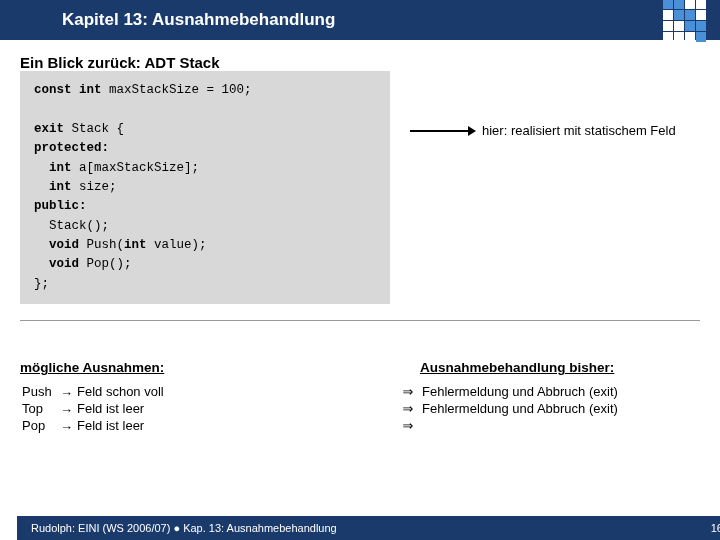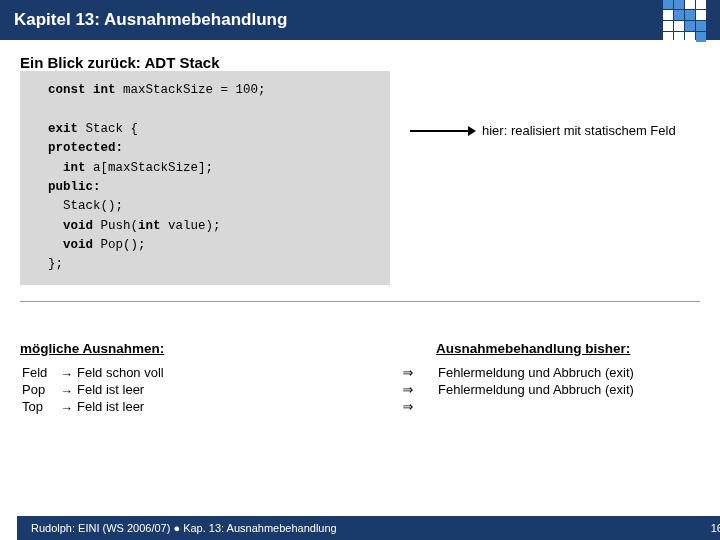--- a/index.html
+++ b/index.html
@@ -18,20 +18,21 @@
       color: white;
       padding: 8px 14px;
       display: flex;
       align-items: center;
       justify-content: space-between;
       height: 40px;
     }
     #header-title {
       font-size: 17px;
       font-weight: bold;
+      margin-left: 48px;
     }
     .logo-grid {
       display: grid;
       grid-template-columns: repeat(4, 10px);
       grid-template-rows: repeat(4, 10px);
       gap: 1px;
     }
     .logo-cell {
       width: 10px;
       height: 10px;
@@ -49,21 +50,21 @@
     }
 
     
     #code-area {
       display: flex;
       align-items: flex-start;
       margin-bottom: 16px;
     }
     #code-box {
       background: #d8d8d8;
-      padding: 10px 28px;
+      padding: 10px 14px;
       font-family: 'Courier New', monospace;
       font-size: 12.5px;
       line-height: 1.55;
       width: 370px;
       color: #000;
     }
     #annotations {
       margin-left: 20px;
       display: flex;
       flex-direction: column;
@@ -104,21 +105,21 @@
     
     .divider {
       border: none;
       border-top: 1px solid #999;
       margin: 4px 0 10px 0;
     }
 
     
     #moegliche-section {
       display: flex;
-      gap: 16px;
+      gap: 0;
       margin-top: 39px;
     }
     #moegliche-left {
       width: 400px;
     }
     #moegliche-right {
       flex: 1;
     }
     .section-heading {
       font-size: 13.5px;
@@ -201,20 +202,21 @@
 <div id="main">
   <div id="subtitle">Ein Blick zurück: ADT Stack</div>
 
   <div id="code-area">
     <div id="code-box">
       <div><span style="font-weight:bold;">const</span> <span style="font-weight:bold;">int</span> maxStackSize = 100;</div>
       <div>&nbsp;</div>
       <div><span style="font-weight:bold;">exit</span> Stack {</div>
       <div><span style="font-weight:bold;">protected:</span></div>
       <div>&nbsp;&nbsp;<span style="font-weight:bold;">int</span> a[maxStackSize];</div>
+      <div>&nbsp;&nbsp;<span style="font-weight:bold;">int</span> size;</div>
       <div><span style="font-weight:bold;">public:</span></div>
       <div>&nbsp;&nbsp;Stack();</div>
       <div>&nbsp;&nbsp;<span style="font-weight:bold;">void</span> Push(<span style="font-weight:bold;">int</span> value);</div>
       <div>&nbsp;&nbsp;<span style="font-weight:bold;">void</span> Pop();</div>
       <div>};</div>
     </div>
 
     <div id="annotations">
       <div class="annotation-item">
         <span class="arrow-line"></span>
@@ -224,33 +226,33 @@
   </div>
 
   <hr class="divider">
 
   <div id="moegliche-section">
     <div id="moegliche-left">
       <div class="section-heading">mögliche Ausnahmen:</div>
       <table class="exception-table">
         <tbody>
             <tr>
-          <td class="exc-label">Feld</td>
+          <td class="exc-label">Push</td>
           <td class="exc-arrow">→</td>
           <td class="exc-desc">Feld schon voll</td>
           <td class="exc-symbol">⇒</td>
         </tr>
         <tr>
-          <td class="exc-label">Pop</td>
+          <td class="exc-label">Top</td>
           <td class="exc-arrow">→</td>
           <td class="exc-desc">Feld ist leer</td>
           <td class="exc-symbol">⇒</td>
         </tr>
         <tr>
-          <td class="exc-label">Top</td>
+          <td class="exc-label">Pop</td>
           <td class="exc-arrow">→</td>
           <td class="exc-desc">Feld ist leer</td>
           <td class="exc-symbol">⇒</td>
         </tr>
       </tbody>
         </table>
     </div>
 
     <div id="moegliche-right">
       <div class="section-heading">Ausnahmebehandlung bisher:</div>

